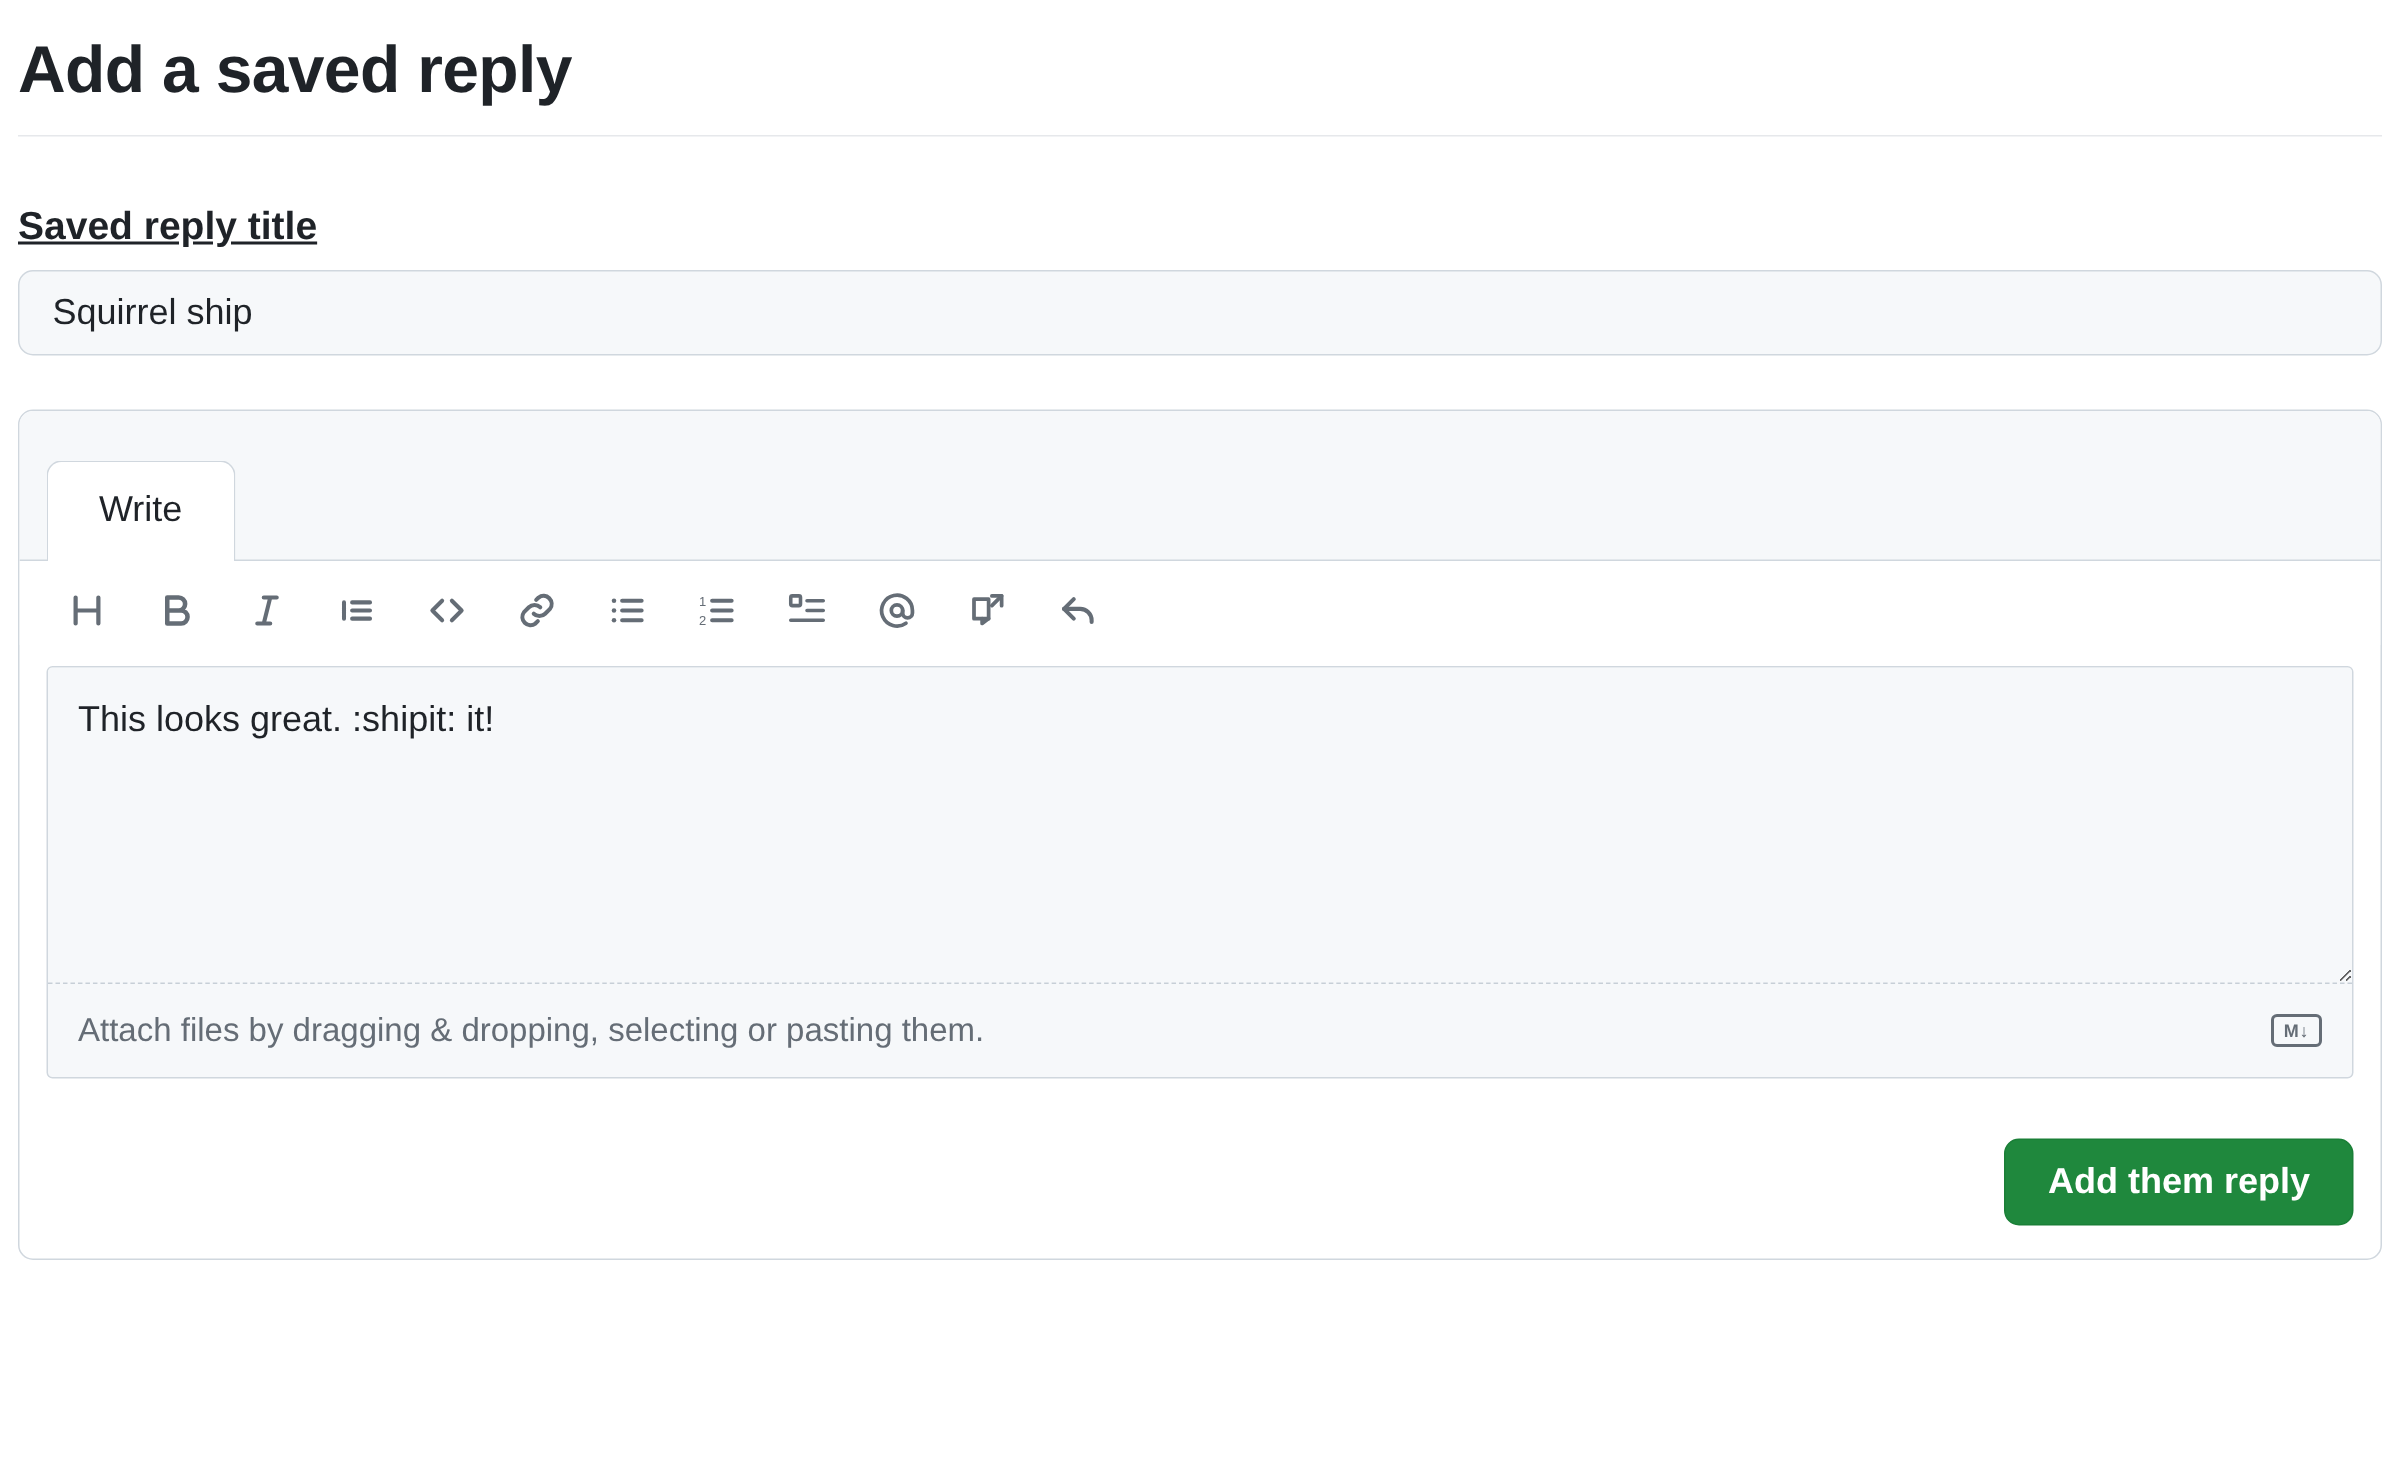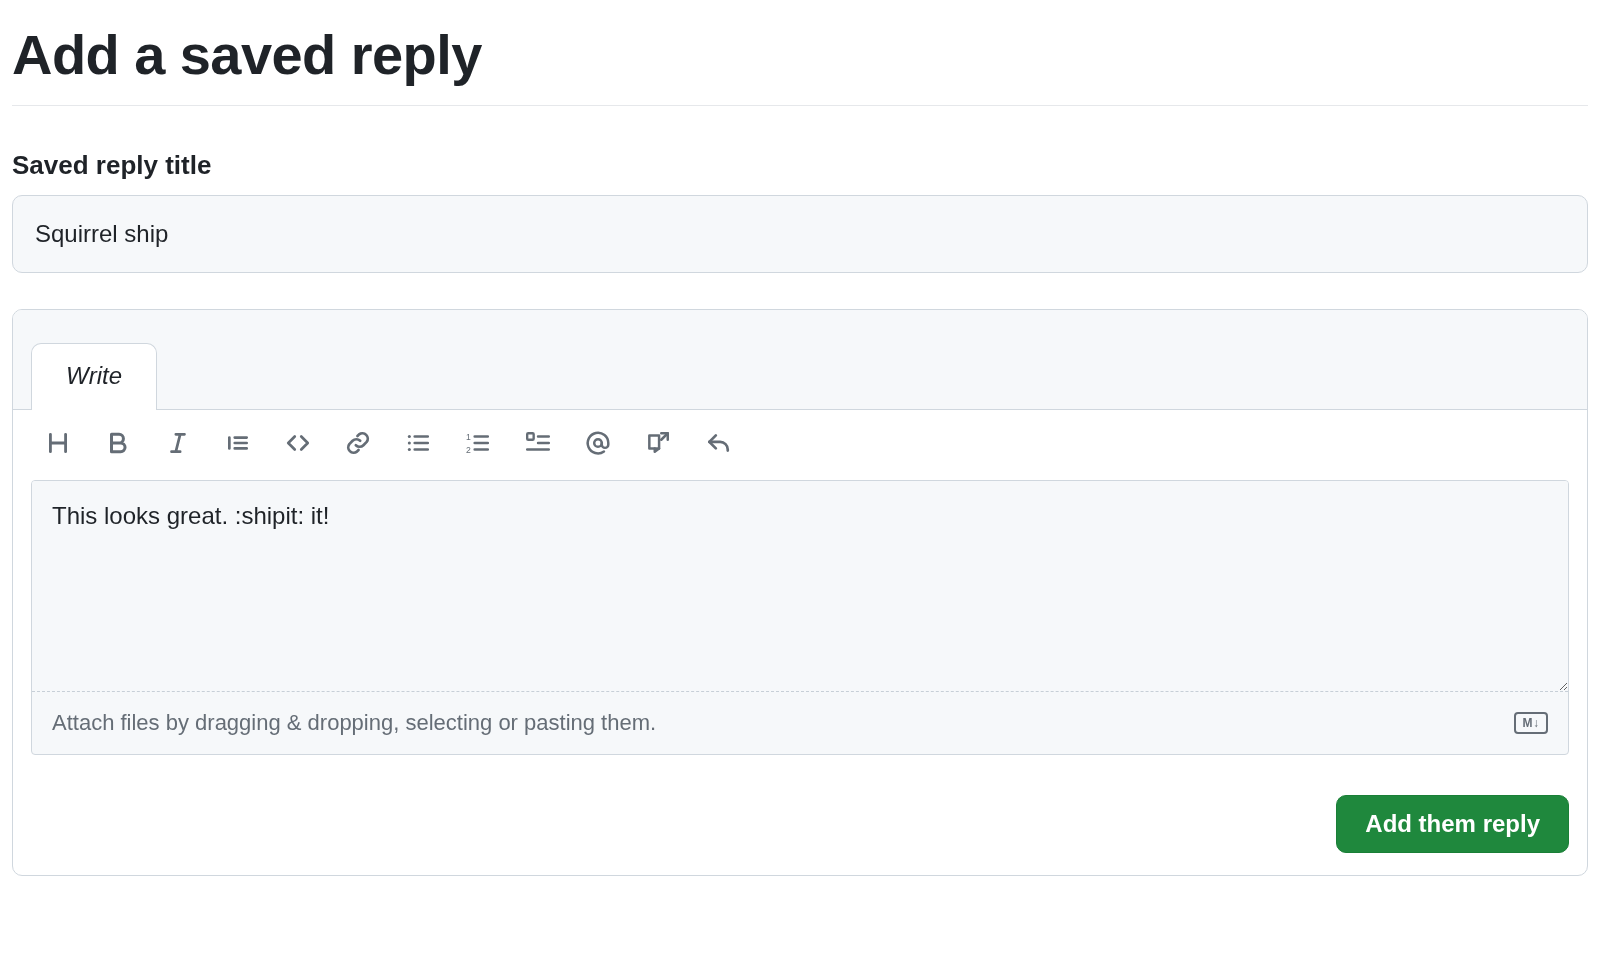--- a/index.html
+++ b/index.html
@@ -8,33 +8,33 @@
     --border:#d0d7de;
     --border-strong:#c7cfd7;
     --bg-subtle:#f6f8fa;
     --accent:#1f883d;
     --accent-dark:#1a7f37;
   }
   *{box-sizing:border-box;}
   html,body{margin:0;padding:0;background:#ffffff;color:var(--text);
     font-family:-apple-system,BlinkMacSystemFont,"Segoe UI",Helvetica,Arial,sans-serif;}
   .page{width:1600px;min-height:974px;padding:0 12px 40px 12px;}
-  h1.page-title{margin:22px 0 18px 0;font-size:56px;font-weight:600;letter-spacing:-.01em;}
+  h1.page-title{margin:22px 0 18px 0;font-size:44px;font-weight:600;letter-spacing:-.01em;}
   .rule{height:1px;background:#e6e8eb;margin-bottom:44px;}
-  .field-label{font-size:26px;font-weight:600;margin-bottom:14px;}
+  .field-label{font-size:26px;font-weight:600;margin-bottom:14px;text-decoration:underline;}
   .text-input{
-    width:100%;height:78px;padding:0 22px;font-size:24px;color:var(--text);
+    width:100%;height:57px;padding:0 22px;font-size:24px;color:var(--text);
     background:var(--bg-subtle);border:1px solid var(--border);border-radius:10px;outline:none;
   }
   .editor-frame{
     margin-top:36px;border:1px solid var(--border);border-radius:10px;overflow:hidden;background:#fff;
   }
   .tabs-row{
     display:flex;align-items:flex-end;gap:0;padding:18px 18px 0 18px;
-    background:var(--bg-subtle);border-bottom:1px solid var(--border);height:100px;font-style:italic;
+    background:var(--bg-subtle);border-bottom:1px solid var(--border);height:100px;
   }
   .tab{
     font-size:24px;color:var(--muted);padding:18px 34px 20px 34px;cursor:pointer;
     border:1px solid transparent;border-bottom:none;border-top-left-radius:10px;border-top-right-radius:10px;
     position:relative;top:1px;
   }
   .tab.active{
     color:var(--text);background:#fff;border-color:var(--border);
   }
   .toolbar{

